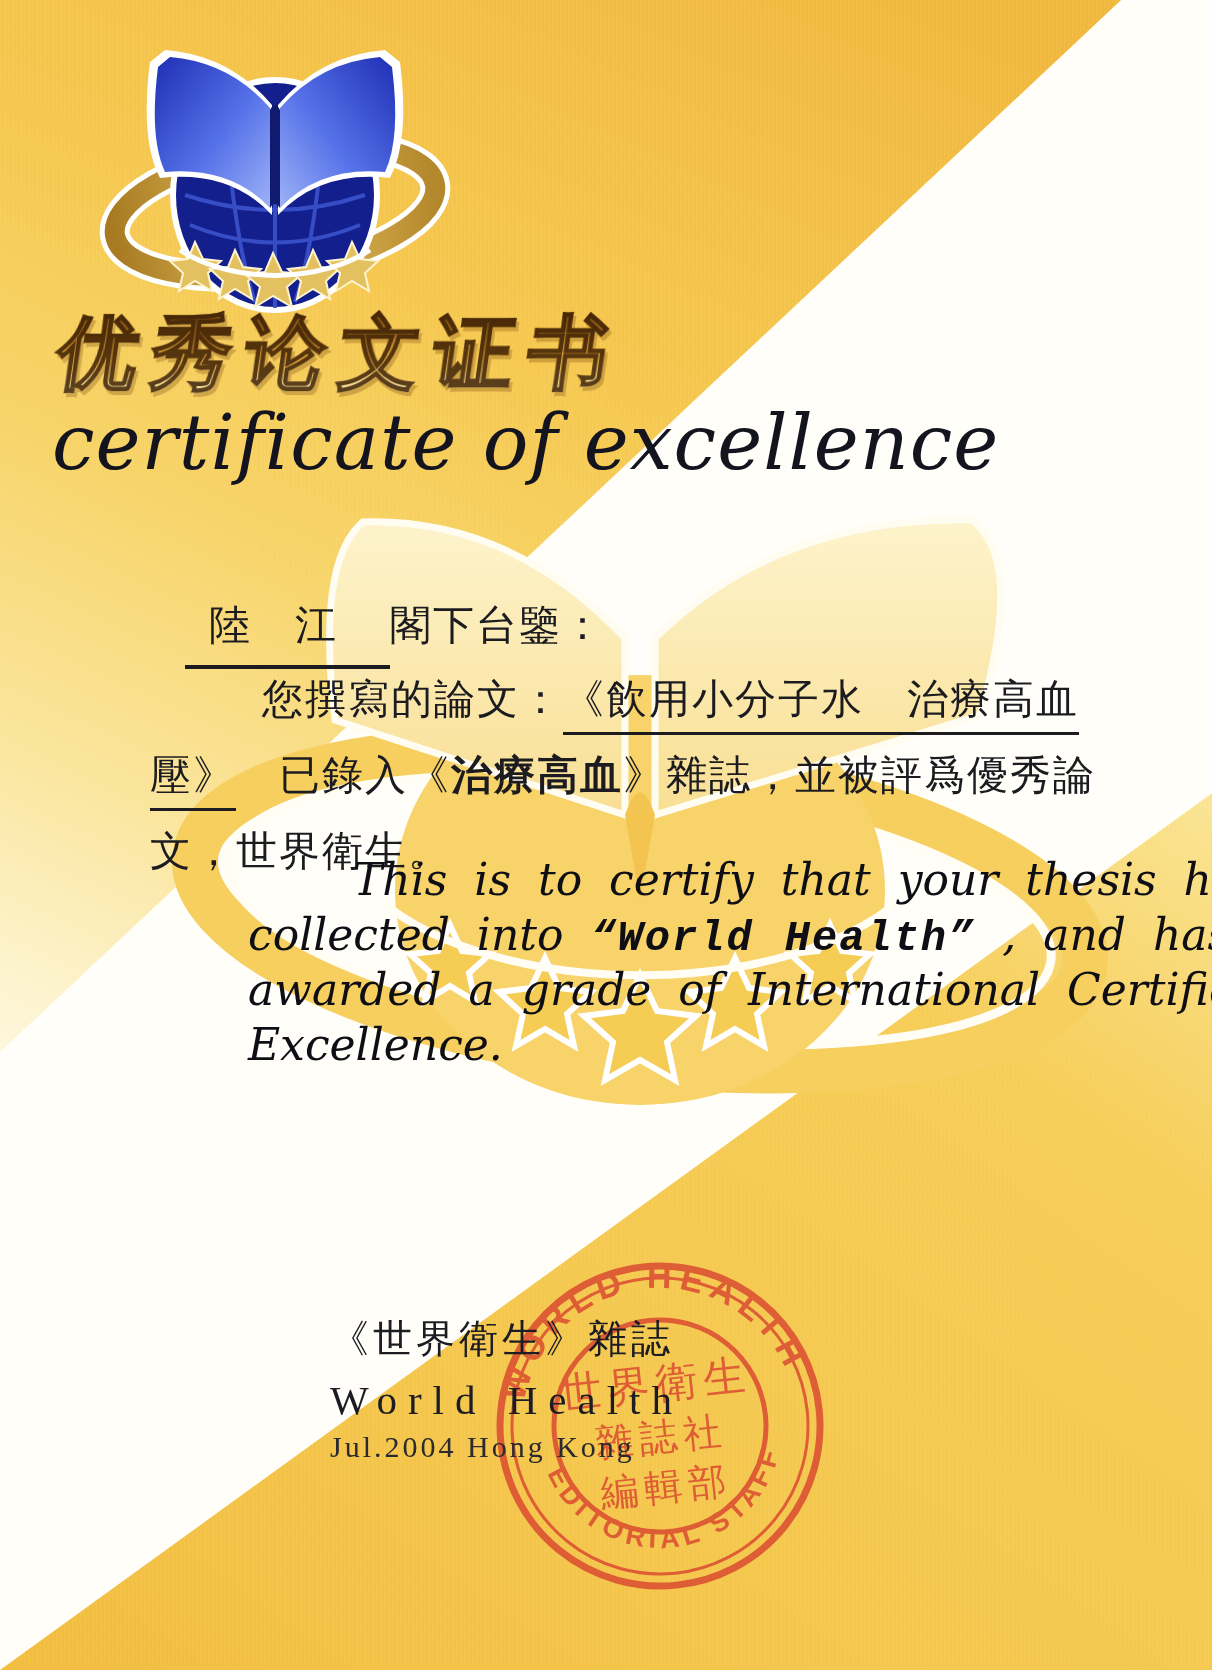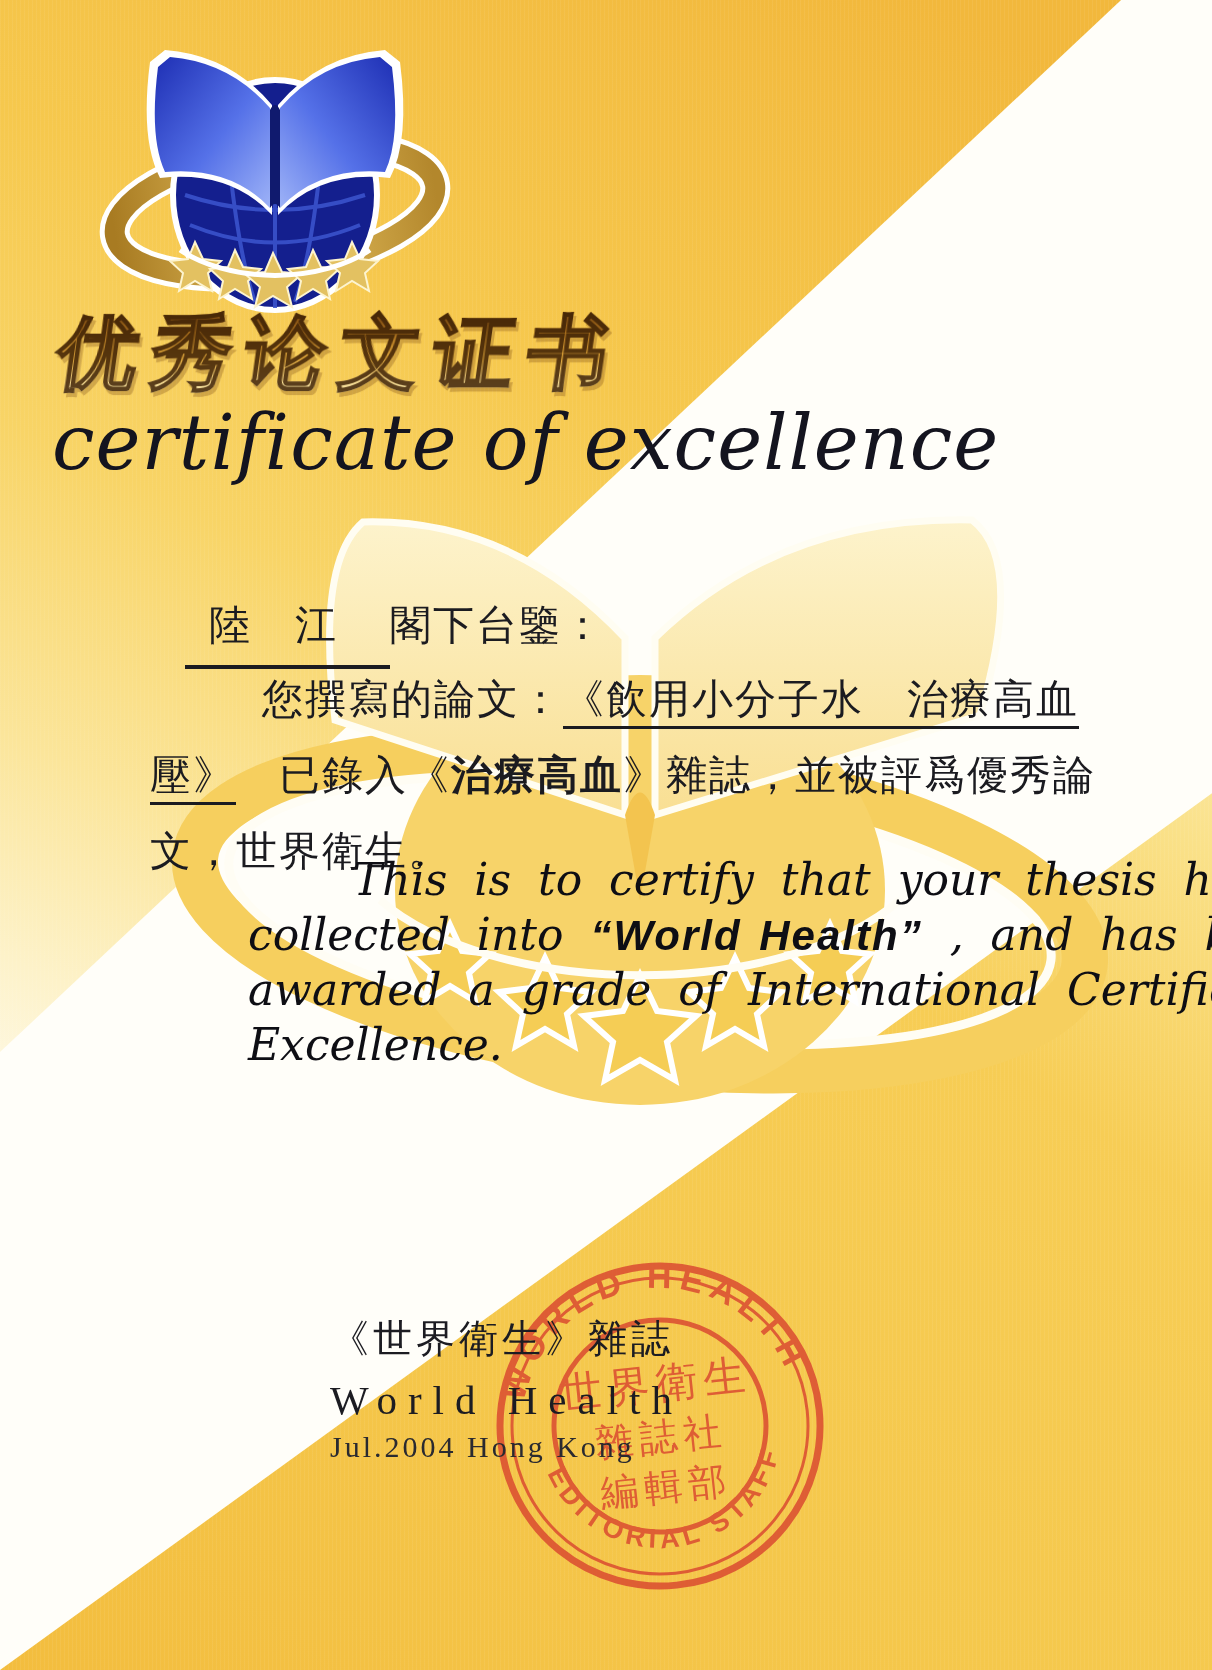--- a/index.html
+++ b/index.html
@@ -34,30 +34,30 @@
     font-family:"DejaVu Serif",serif;font-style:italic;font-size:76px;color:#14141f;
     letter-spacing:1px;white-space:nowrap;}
 
   
   .cn{font-size:41px;color:#1b1b20;letter-spacing:2px;line-height:75px;white-space:nowrap;}
   .name-line{position:absolute;left:185px;top:588px;}
   .u-name{display:inline-block;border-bottom:4px solid #1b1b20;padding:0 52px 2px 24px;}
   .para-cn{position:absolute;left:150px;top:662px;width:930px;}
   .para-cn .line{height:76px;}
   .indent1{padding-left:112px;}
-  .uline{border-bottom:3px solid #1b1b20;padding-bottom:4px;}
+  .uline{border-bottom:3px solid #1b1b20;padding-bottom:10px;}
   .bold-cn{font-weight:bold;}
 
   
   .para-en{position:absolute;left:248px;top:852px;width:830px;
     font-family:"DejaVu Serif",serif;font-style:italic;font-size:44px;color:#0e0e14;
     line-height:55px;word-spacing:13px;white-space:nowrap;}
   .para-en .eline{height:55px;}
   .en-indent{padding-left:105px;}
-  .journal-en-quoted{font-family:Liberation Sans, sans-serif;font-weight:bold;font-style:italic;
+  .journal-en-quoted{font-family:Liberation Mono, monospace;font-weight:bold;font-style:italic;
     font-size:42px;letter-spacing:2px;word-spacing:4px;}
 
   
   .stamp{position:absolute;left:492px;top:1258px;width:336px;height:336px;opacity:.78;
     transform:rotate(-6deg);}
   .footer-block{position:absolute;left:330px;top:1312px;width:580px;text-align:left;color:#1c1c22;}
   .footer-cn{font-size:39px;letter-spacing:4px;}
   .footer-en{font-size:41px;letter-spacing:11px;margin-top:10px;}
   .footer-date{font-size:30px;letter-spacing:3px;margin-top:6px;color:#2a2a30;}
 </style>

